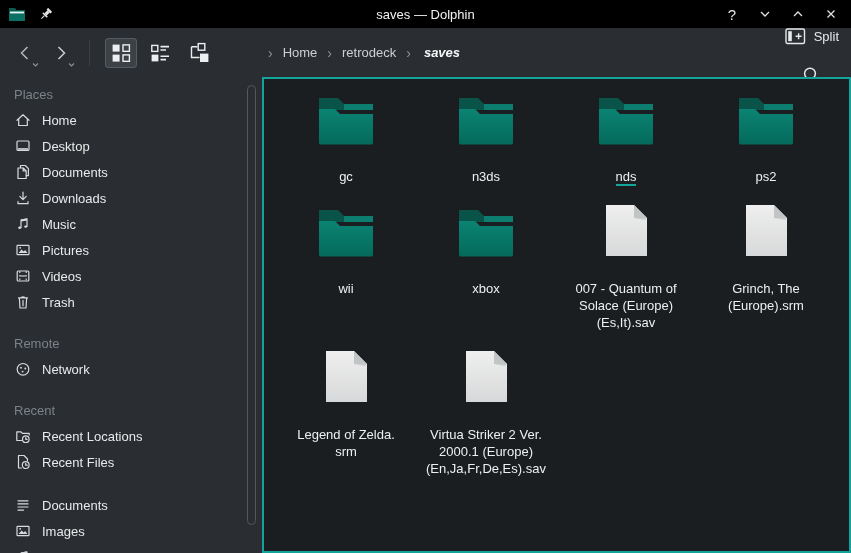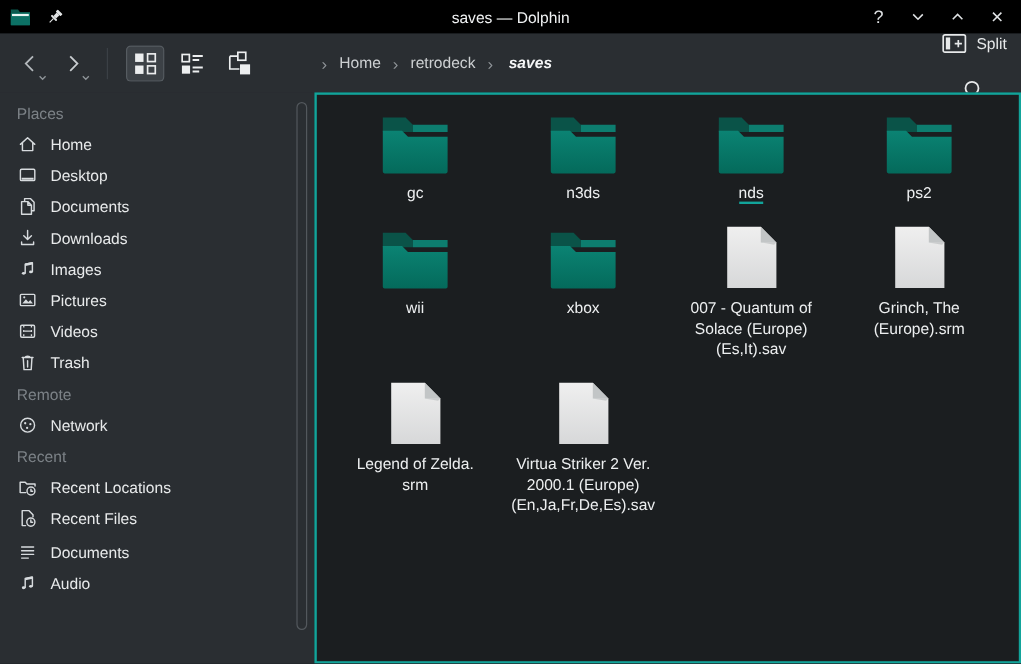--- a/index.html
+++ b/index.html
@@ -37,28 +37,28 @@
 
   .toolbar-right { position:absolute; right:12px; top:0; height:49px; display:flex; align-items:center; gap:20px;flex-direction:column; }
   .split-btn { display:flex; align-items:center; gap:8px; color:#e7e9ea; }
 
   
   .content { display:flex; height:476px; }
 
   .sidebar { width:262px; background:#2a2e32; position:relative; padding-top:4px; overflow:hidden; flex:none; }
   .side-section-title { height:24px; line-height:24px; padding-left:14px; color:#7c8287; font-size:13px; }
   .side-section { margin-top:2px; }
-  .side-section + .side-section { margin-top:2px; }
+  .side-section + .side-section { margin-top:17px; }
   .side-item { height:26px; display:flex; align-items:center; padding-left:14px; gap:10px; color:#e8eaeb; }
   .side-item .sicon { width:18px; height:18px; flex:none; }
   .side-scrollbar { position:absolute; right:6px; top:8px; width:9px; height:440px; border:1px solid #53585d; border-radius:5px; background:transparent; }
 
   .mainview { flex:1; background:#1b1e20; border:2px solid #12a49a; padding:14px 0 0 12px; overflow:hidden; position:relative; }
   .grid-row { display:flex; margin-bottom:20px; }
-  .grid-item { width:140px; display:flex; flex-direction:column; align-items:center; }
+  .grid-item { width:140px; display:flex; flex-direction:column; align-items:center;gap:16px; }
   .grid-item .gicon { height:52px; display:flex; align-items:flex-end; justify-content:center; }
   .grid-item .glabel { margin-top:7px; line-height:17px; font-size:13px; text-align:center; color:#edeff0; white-space:pre-line; max-width:136px; }
   .glabel .uline { border-bottom:2px solid #12a49a; padding-bottom:0; }
 </style>
 </head>
 <body>
 
 <div class="titlebar">
   <span class="appicon">
     <svg width="18" height="15" viewBox="0 0 18 15">
@@ -219,21 +219,21 @@
           </div>
           <div class="side-item">
             <span class="sicon">
               <svg width="18" height="18" viewBox="0 0 18 18">
                 <path d="M7 12.6 V5.1 L13 3.9 V11.4" stroke="#d7dbde" stroke-width="1.2" fill="none" stroke-linecap="round" stroke-linejoin="round"></path>
                 <path d="M7 5.6 L13 4.4" stroke="#d7dbde" stroke-width="2"></path>
                 <ellipse cx="5.7" cy="12.8" rx="1.5" ry="1.2" fill="#d7dbde"></ellipse>
                 <ellipse cx="11.7" cy="11.6" rx="1.5" ry="1.2" fill="#d7dbde"></ellipse>
               </svg>
             </span>
-            <span>Images</span>
+            <span>Music</span>
           </div>
           <div class="side-item">
             <span class="sicon">
               <svg width="18" height="18" viewBox="0 0 18 18">
                 <rect x="3" y="4.3" width="12" height="9.4" rx="0.8" stroke="#d7dbde" stroke-width="1.2" fill="none" stroke-linecap="round" stroke-linejoin="round"></rect>
                 <path d="M4.6 11.9 L7.6 8.4 L9.6 10.6 L11.2 8.9 L13.4 11.9 z" fill="#d7dbde"></path>
                 <circle cx="6.2" cy="6.8" r="0.9" fill="#d7dbde"></circle>
               </svg>
             </span>
             <span>Pictures</span>
@@ -296,20 +296,30 @@
           </div>
         </div>
         <div class="side-section">
           <div class="side-item">
             <span class="sicon">
               <svg width="18" height="18" viewBox="0 0 18 18">
                 <path d="M4 4.8 H14 M4 7.9 H14 M4 11 H14 M4 14.1 H9.6" stroke="#d7dbde" stroke-width="1.2" fill="none" stroke-linecap="round" stroke-linejoin="round"></path>
               </svg>
             </span>
             <span>Documents</span>
+          </div>
+          <div class="side-item">
+            <span class="sicon">
+              <svg width="18" height="18" viewBox="0 0 18 18">
+                <rect x="3" y="4.3" width="12" height="9.4" rx="0.8" stroke="#d7dbde" stroke-width="1.2" fill="none" stroke-linecap="round" stroke-linejoin="round"></rect>
+                <path d="M4.6 11.9 L7.6 8.4 L9.6 10.6 L11.2 8.9 L13.4 11.9 z" fill="#d7dbde"></path>
+                <circle cx="6.2" cy="6.8" r="0.9" fill="#d7dbde"></circle>
+              </svg>
+            </span>
+            <span>Images</span>
           </div>
           <div class="side-item">
             <span class="sicon">
               <svg width="18" height="18" viewBox="0 0 18 18">
                 <path d="M7 12.6 V5.1 L13 3.9 V11.4" stroke="#d7dbde" stroke-width="1.2" fill="none" stroke-linecap="round" stroke-linejoin="round"></path>
                 <path d="M7 5.6 L13 4.4" stroke="#d7dbde" stroke-width="2"></path>
                 <ellipse cx="5.7" cy="12.8" rx="1.5" ry="1.2" fill="#d7dbde"></ellipse>
                 <ellipse cx="11.7" cy="11.6" rx="1.5" ry="1.2" fill="#d7dbde"></ellipse>
               </svg>
             </span>

